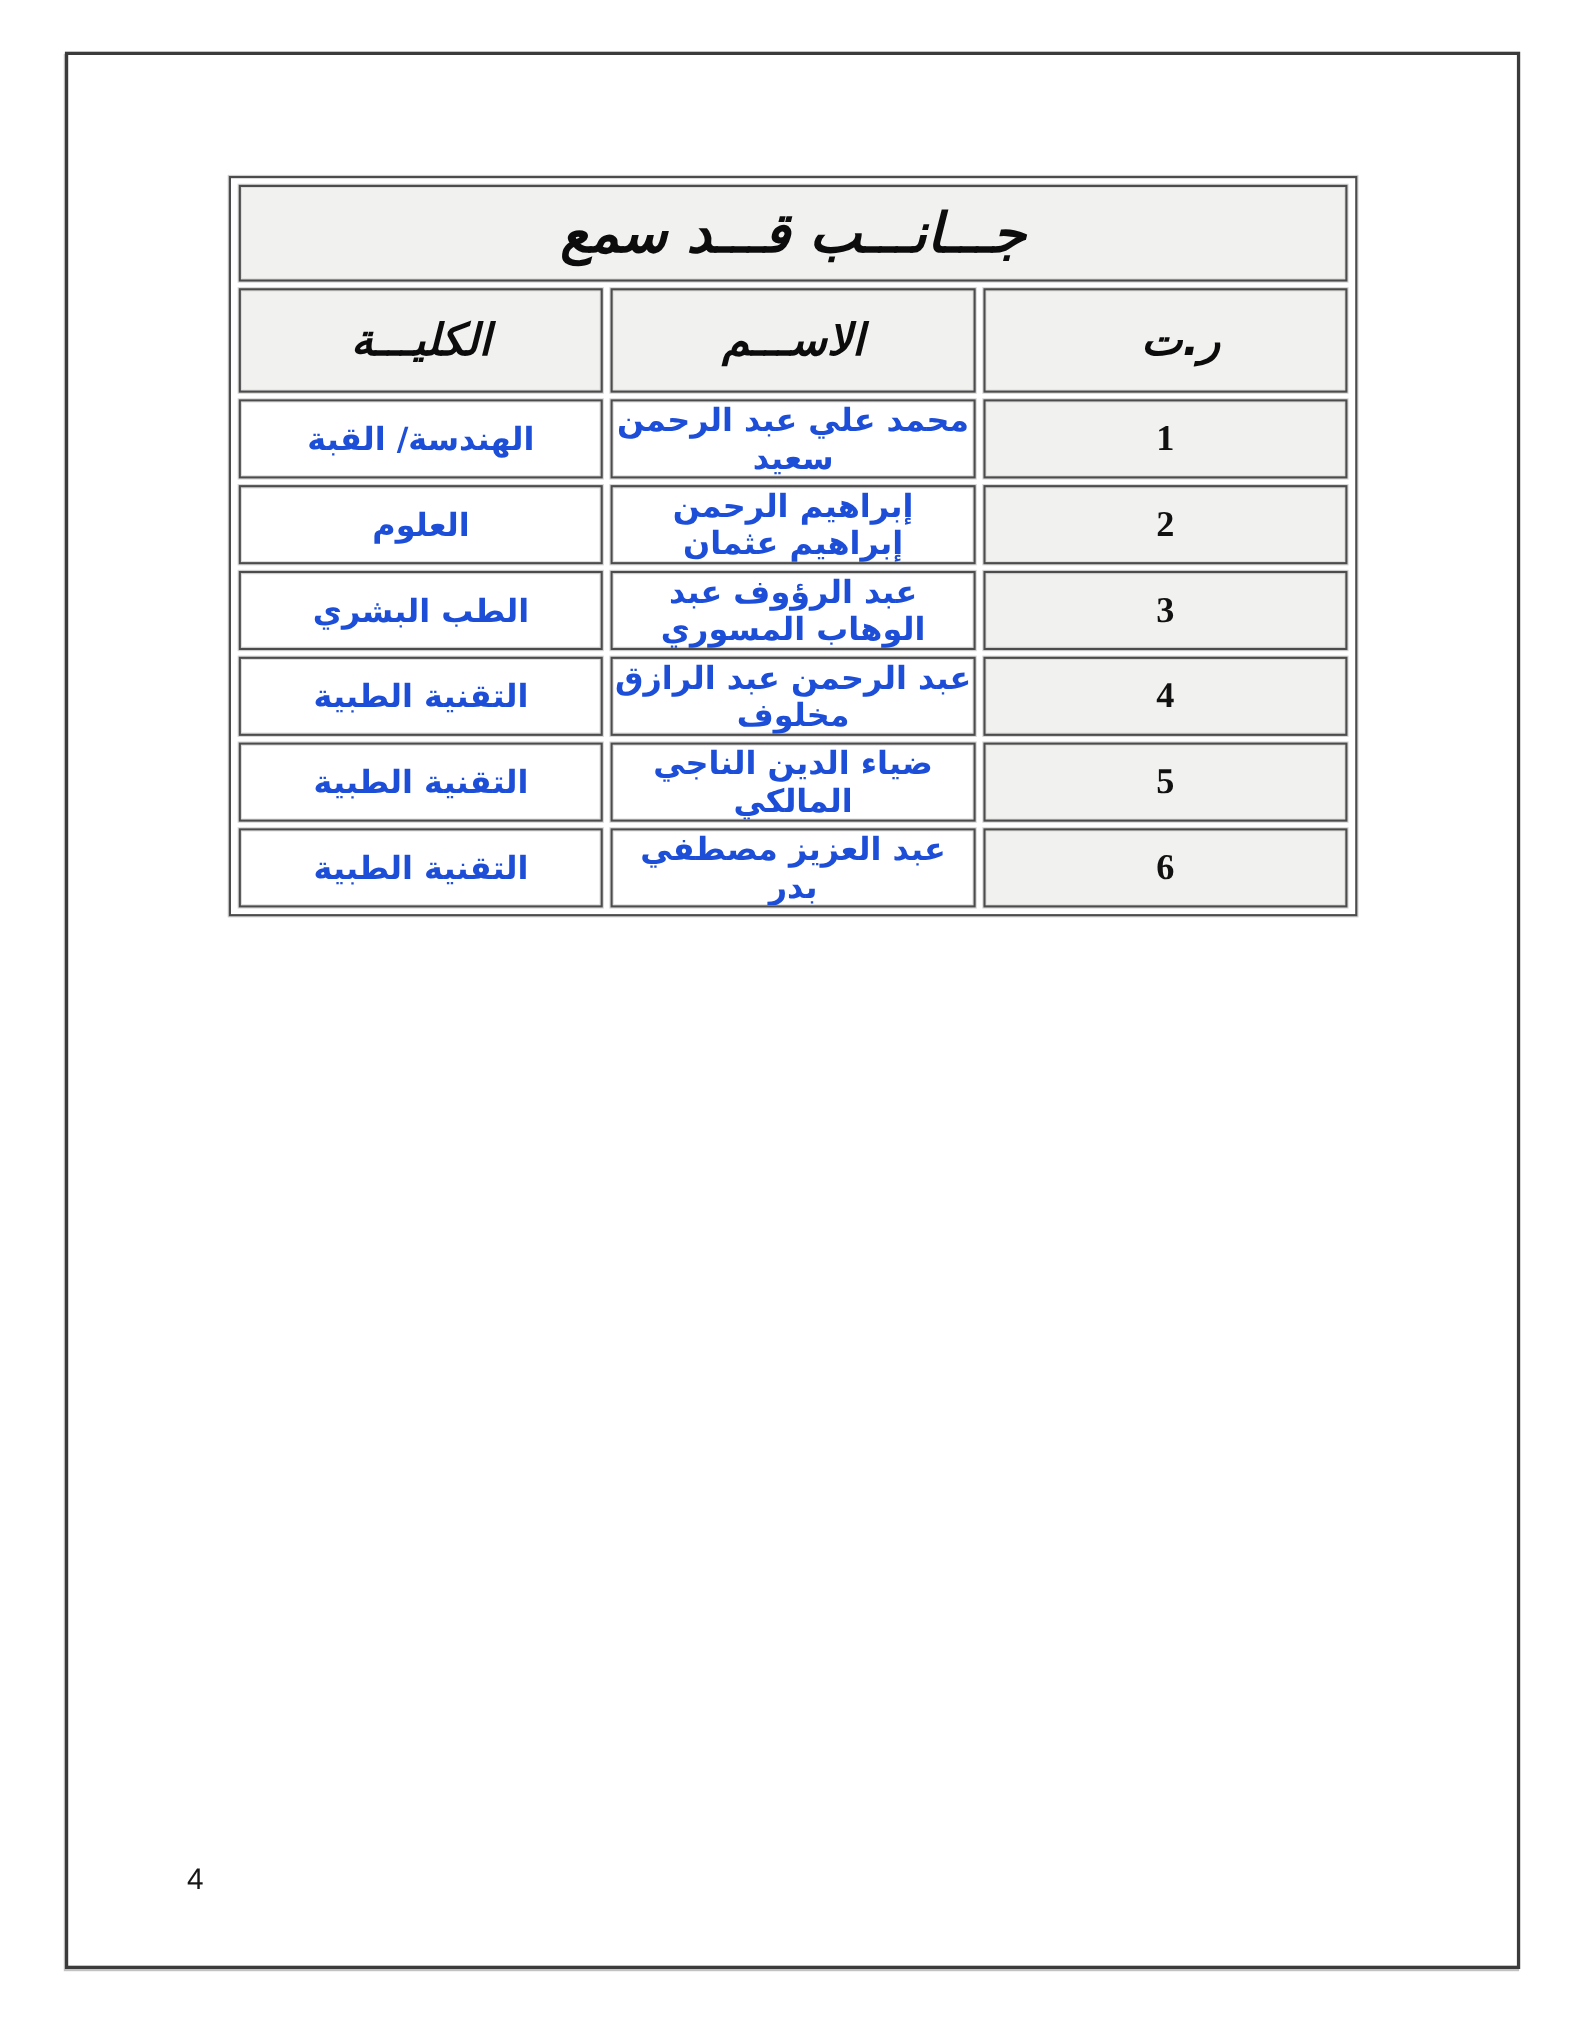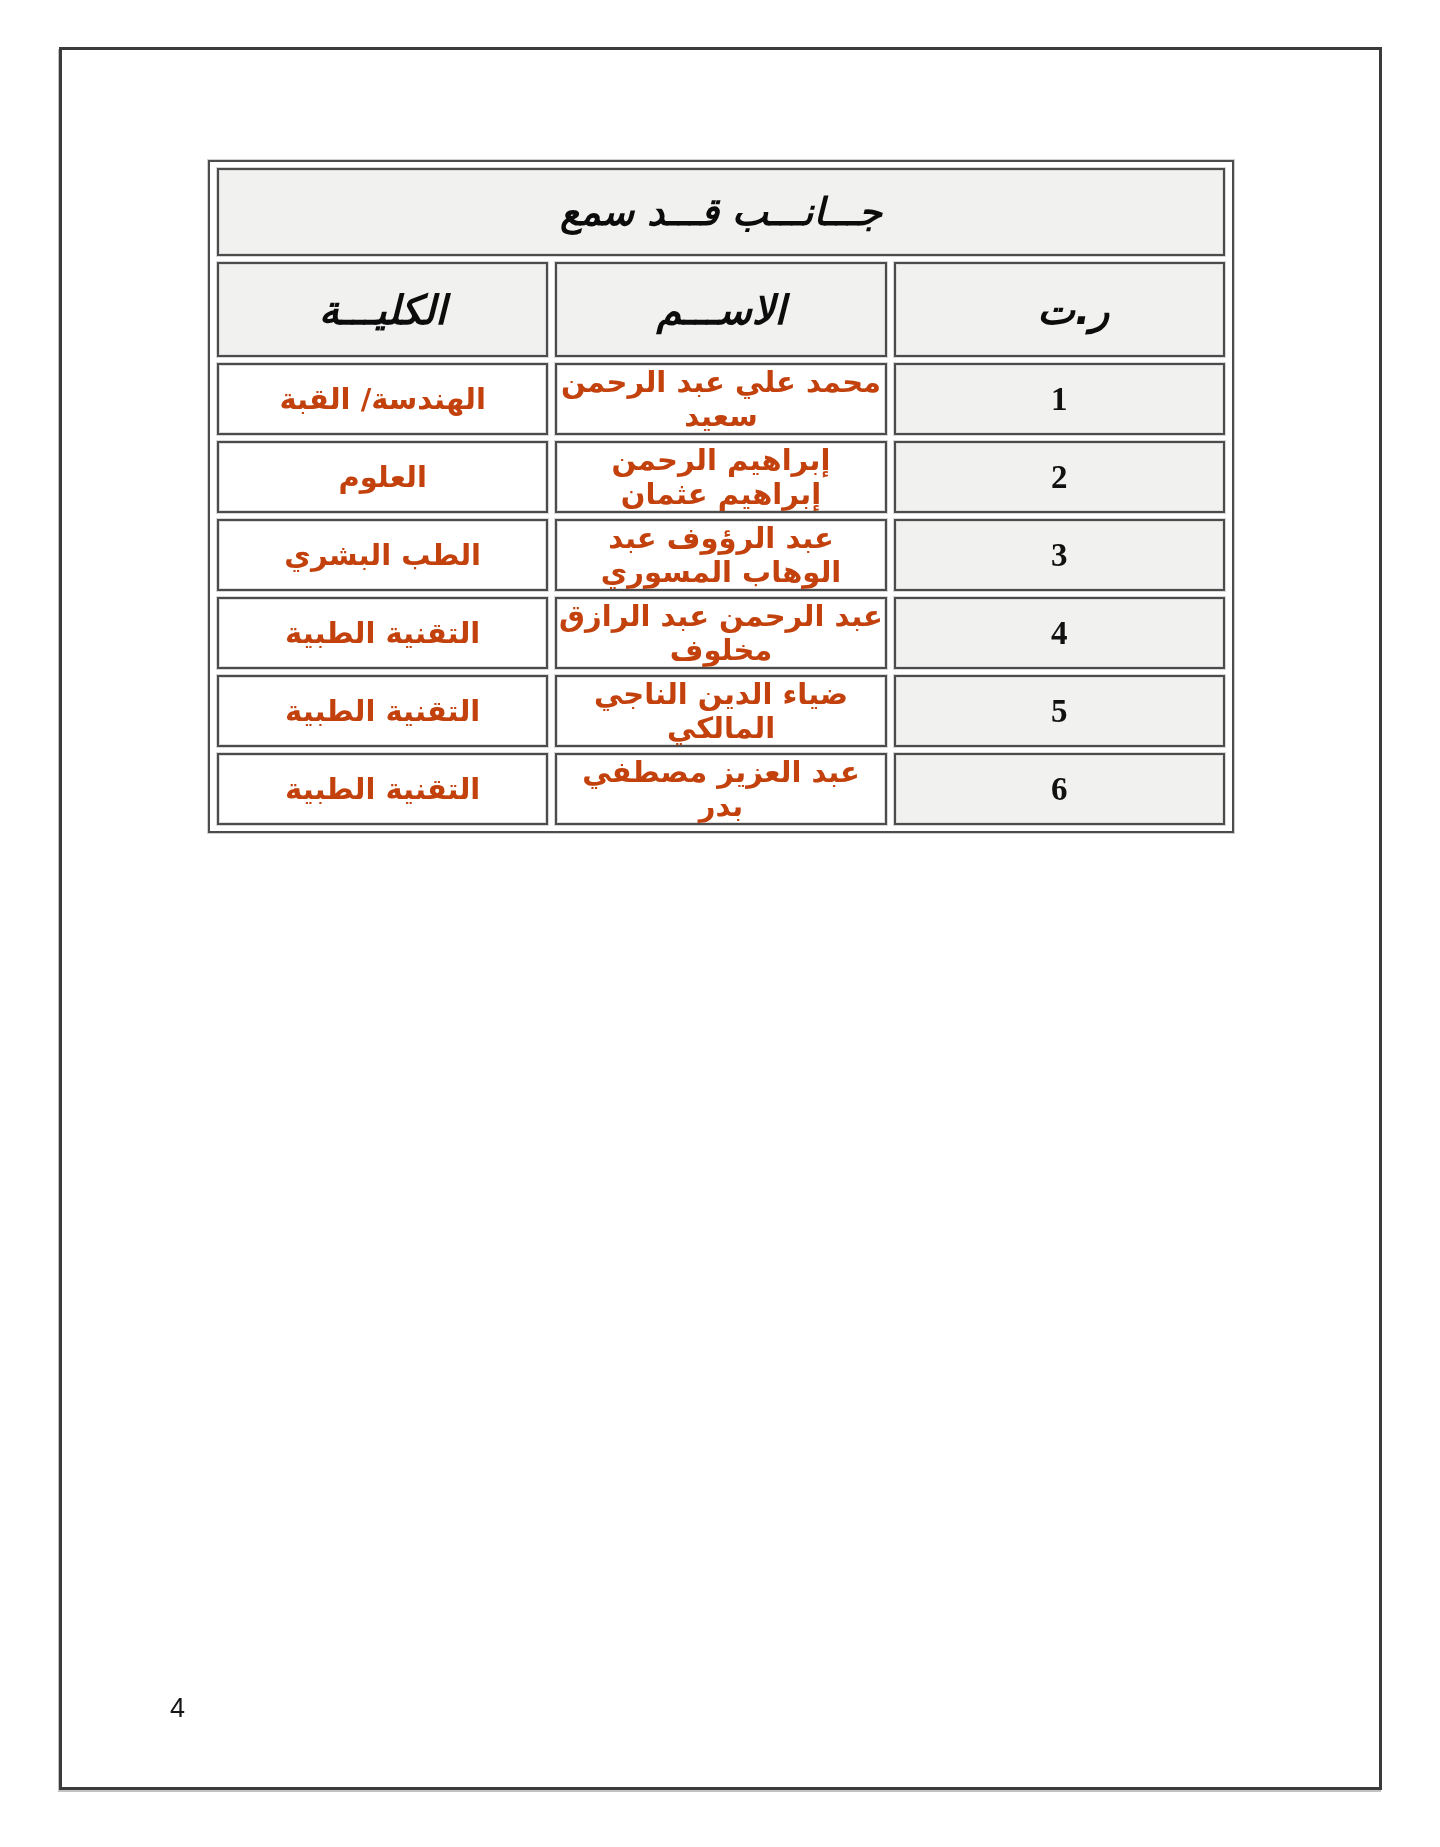--- a/index.html
+++ b/index.html
@@ -35,42 +35,42 @@
     overflow: hidden;
   }
   .shaded { background: #f1f1ef; }
   .white-cell { background: #ffffff; }
 
   .title-cell {
     height: 88px;
     font-family: "DejaVu Sans", sans-serif;
     font-style: italic;
     font-weight: bold;
-    font-size: 38px;
+    font-size: 50px;
     letter-spacing: 1px;
     color: #0c0c0c;
   }
   .head-cell {
     height: 95px;
     font-family: "DejaVu Sans", sans-serif;
     font-style: italic;
     font-weight: bold;
     font-size: 40px;
     color: #0c0c0c;
   }
   .col-serial  { width: 110px; padding-left: 28px; }
   .col-name    { width: 505px; margin-left: 48px; }
   .col-college { width: 365px; }
 
   .data-row td { height: 64px; }
   .name-cell, .college-cell {
     font-family: "DejaVu Sans", sans-serif;
     font-weight: bold;
     font-size: 29px;
-    color: #c2410c;
+    color: #1d4ed8;
     margin-top: 29px;
   }
   .serial-cell {
     font-family: "Liberation Serif", "DejaVu Serif", serif;
     font-weight: bold;
     font-size: 33px;
     color: #111111;
     direction: ltr;
   }
 

